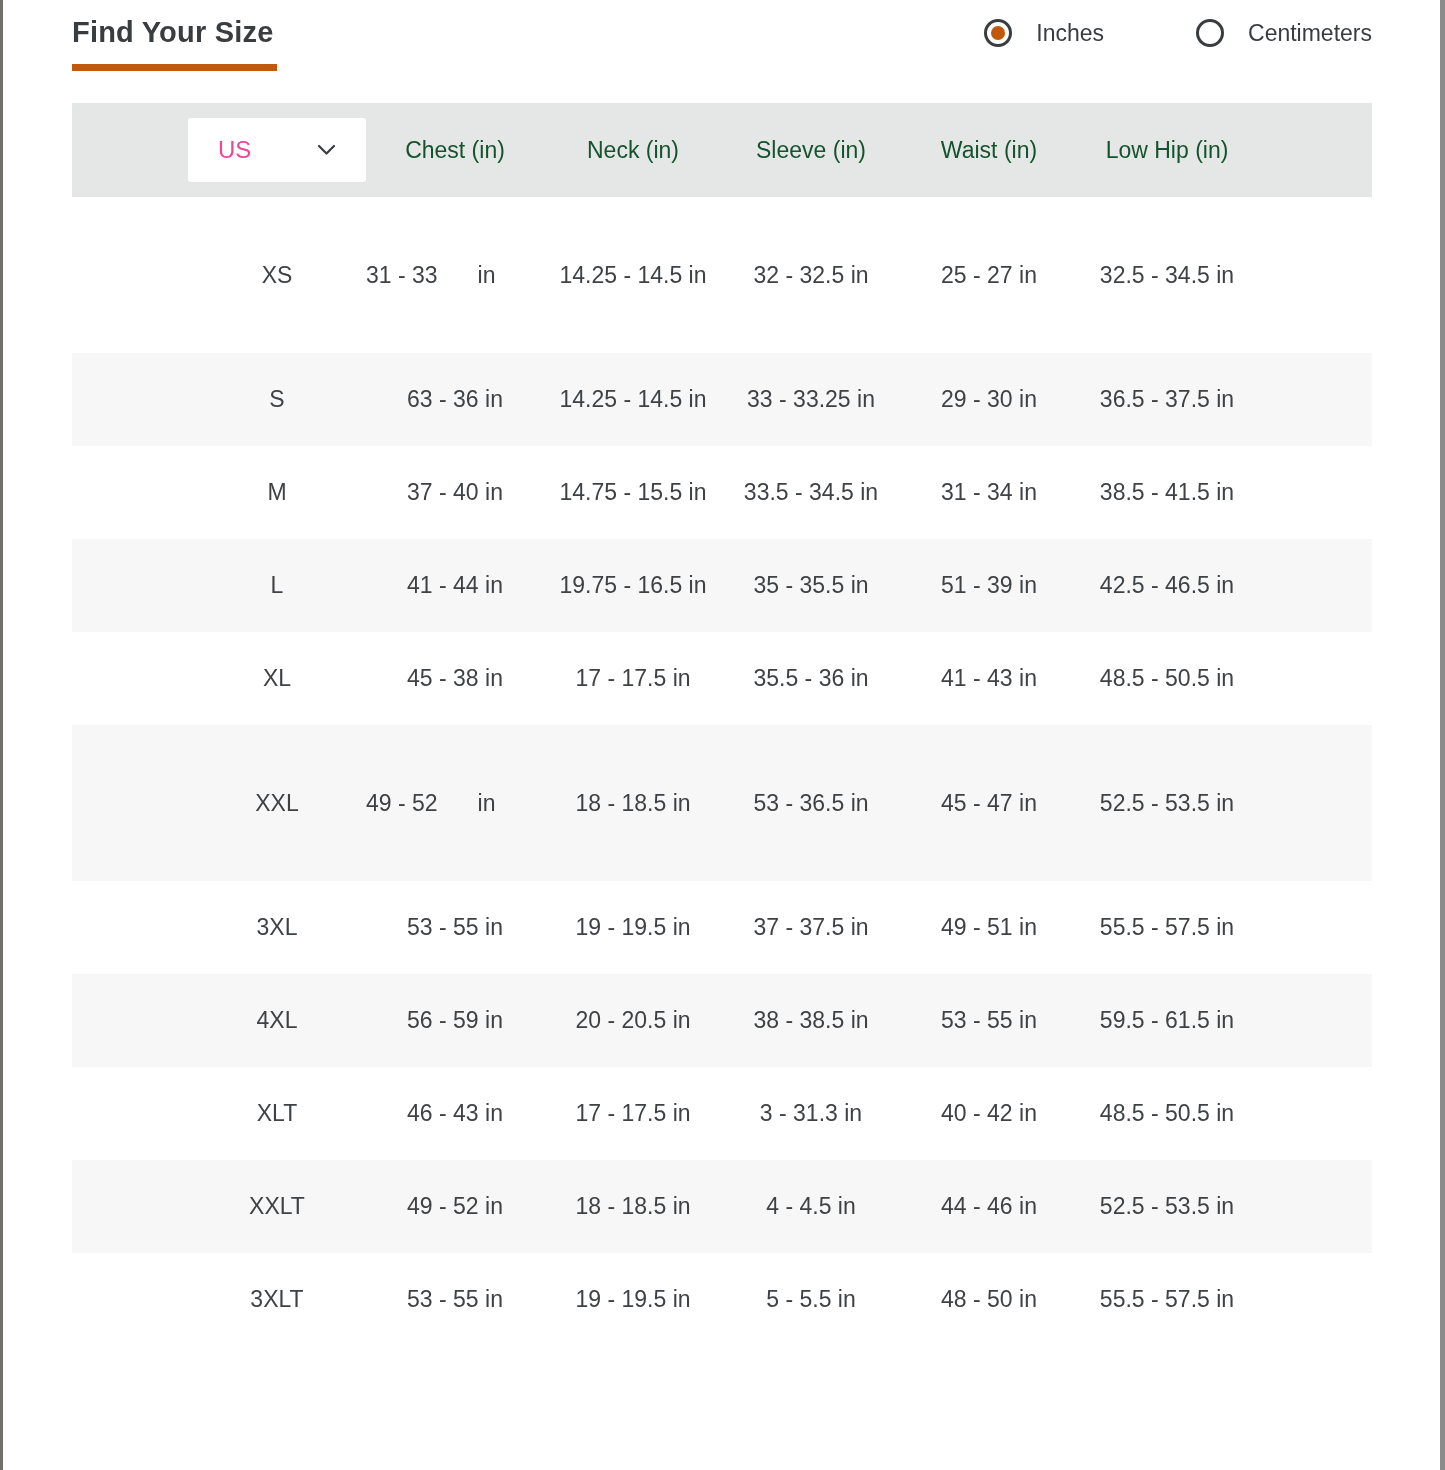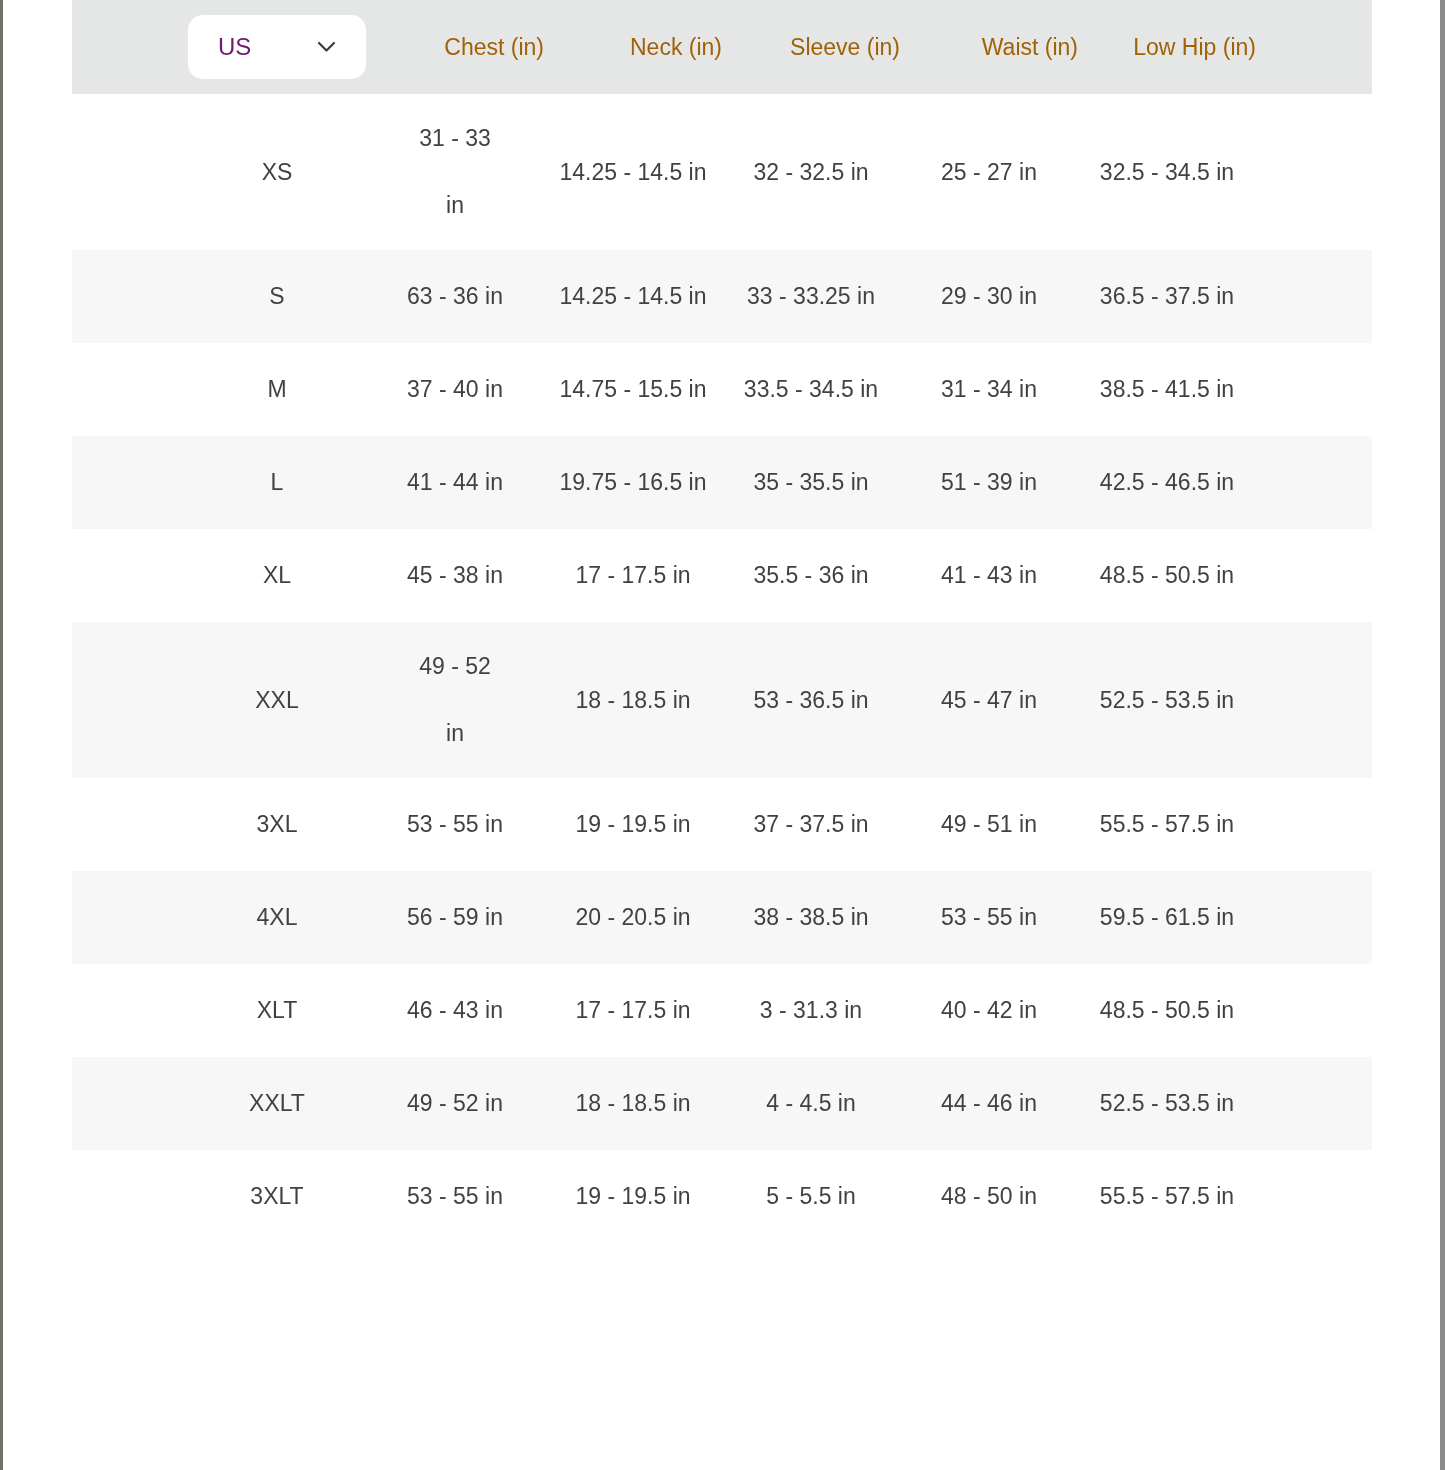--- a/index.html
+++ b/index.html
@@ -31,38 +31,53 @@
     display:grid;
     grid-template-columns:repeat(6,1fr);
     align-items:center;
     padding:0 116px;
     height:93px;
   }
   .row.header { height:94px; background:#e5e6e6; }
   .row.tall { height:156px; }
   .row:nth-child(odd):not(.header) { background:#f7f7f7; }
   .cell { text-align:center; font-size:23px; color:#3f4245; }
-  .th { color:#a16207;text-align:right; }
-  .two-line { display:flex; flex-direction:column; align-items:center; gap:40px; }
+  .th { color:#14532d; }
+  .two-line { display:flex; align-items:center; gap:40px; }
 
   .select {
     height:64px; width:100%;
-    background:#ffffff; border:none; border-radius:15px;
+    background:#ffffff; border:none; border-radius:3px;
     display:flex; align-items:center; justify-content:space-between;
     padding:0 30px;
-    font-family:inherit; font-size:24px; color:#701a75;
+    font-family:inherit; font-size:24px; color:#ec4899;
     cursor:pointer;
   }
   .chev { flex:0 0 auto; }
 </style>
 </head>
 <body>
 
 <div class="page">
 
+  <div class="head">
+    <h1 class="title">Find Your Size</h1>
+    <div class="accent-bar"></div>
+
+    <div class="radios">
+      <label class="radio">
+        <span class="rb checked"></span>
+        <span>Inches</span>
+      </label>
+      <label class="radio">
+        <span class="rb"></span>
+        <span>Centimeters</span>
+      </label>
+    </div>
+  </div>
 
   <div class="table">
 
     <div class="row header">
       <div class="cell">
         <button class="select">
           <span>US</span>
           <svg class="chev" width="19" height="12" viewBox="0 0 19 12">
             <polyline points="2,2 9.5,9.5 17,2" fill="none" stroke="#3a3d40" stroke-width="2.2" stroke-linecap="round" stroke-linejoin="round"></polyline>
           </svg>

